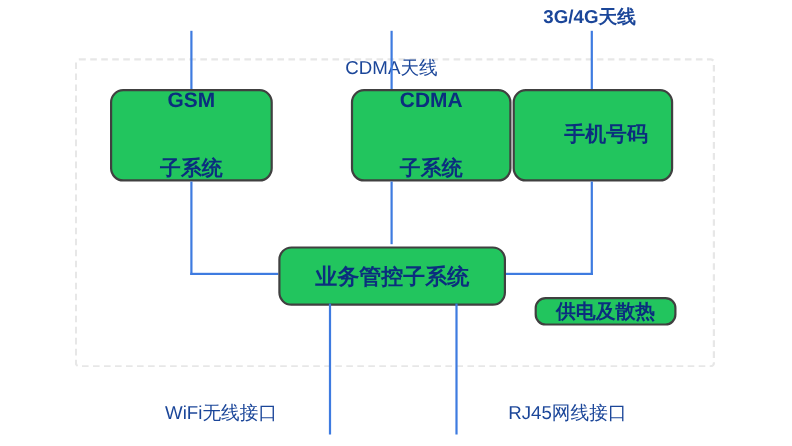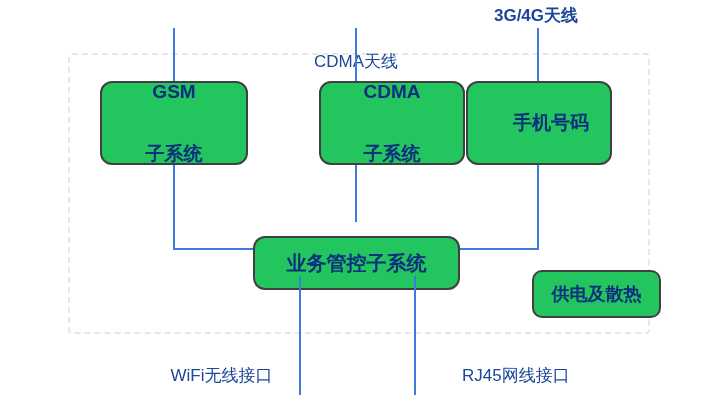--- a/index.html
+++ b/index.html
@@ -57,51 +57,50 @@
     top: 81px;
     height: 84px;
     font-size: 19px;
     line-height: 26px;
   }
   .node-sub-1 { left: 100px; width: 148px; }
   .node-sub-2 { left: 283px; width: 146px; margin-left: 36px; }
   .node-sub-3 { left: 466px; width: 146px; padding-left: 24px; }
   .node-control {
     left: 253px;
-    top: 236px;
+    top: 224px;
     width: 207px;
     height: 54px;
     font-size: 20px;
     text-align: right;
   }
   .node-power {
     left: 486px;
     top: 270px;
     width: 129px;
-    height: 48px;
+    height: 26px;
     border-radius: 10px;
     font-size: 18px;
-    margin-left: 46px;
   }
   
   .ext-label {
     position: absolute;
     color: #1b4699;
     font-size: 17px;
     font-weight: 500;
     white-space: nowrap;
   }
   .ext-label.centered {
     width: 160px;
     text-align: center;
   }
   .lbl-antenna-1 { left: 94px;  top: 4px; }
   .lbl-antenna-2 { left: 276px; top: 4px; margin-top: 46px; }
   .lbl-antenna-3 { left: 456px; top: 4px; font-weight: bold; }
-  .lbl-if-wifi { left: 150px; top: 364px; width: 143px; text-align: center; }
+  .lbl-if-wifi { left: 150px; top: 364px; width: 143px; text-align: left; }
   .lbl-if-rj45 { left: 427px; top: 364px; margin-left: 35px; }
 </style>
 </head>
 <body>
 
 <div class="canvas">
 
   <div class="dashed-region"></div>
 
   <div class="ext-label centered lbl-antenna-2">CDMA天线</div>

